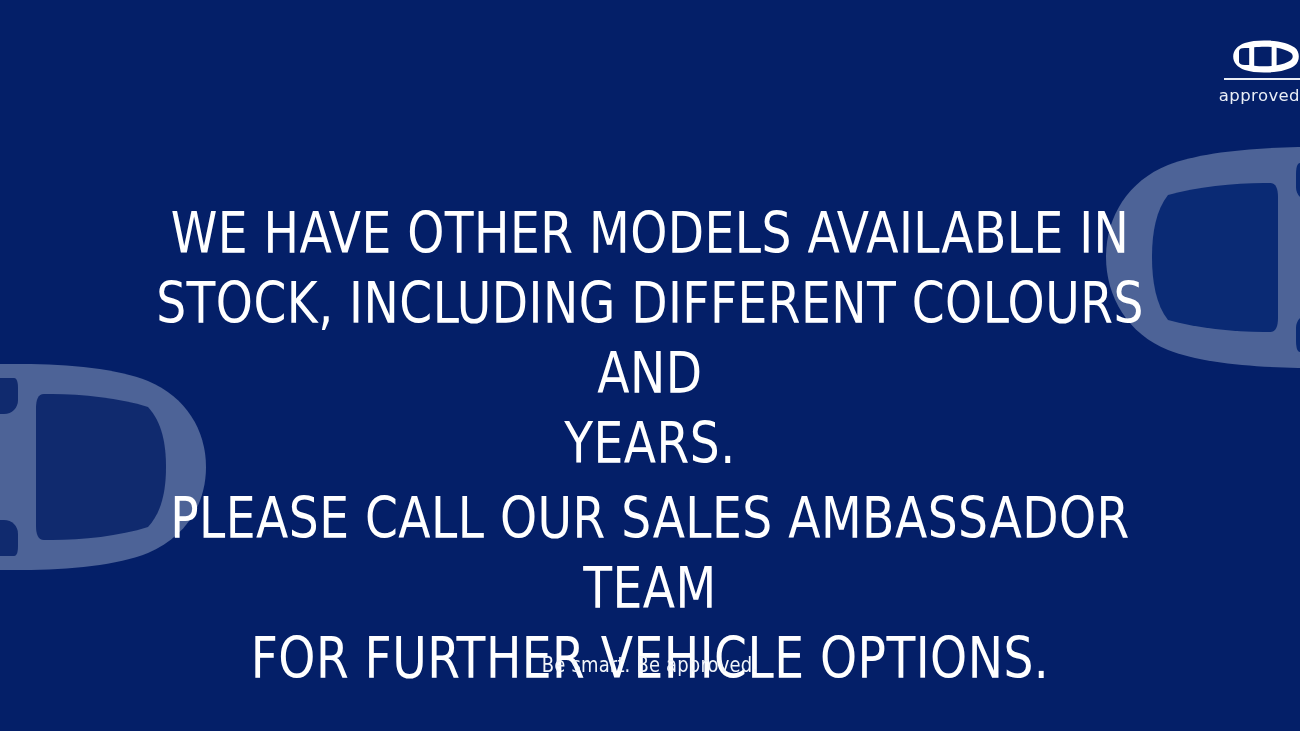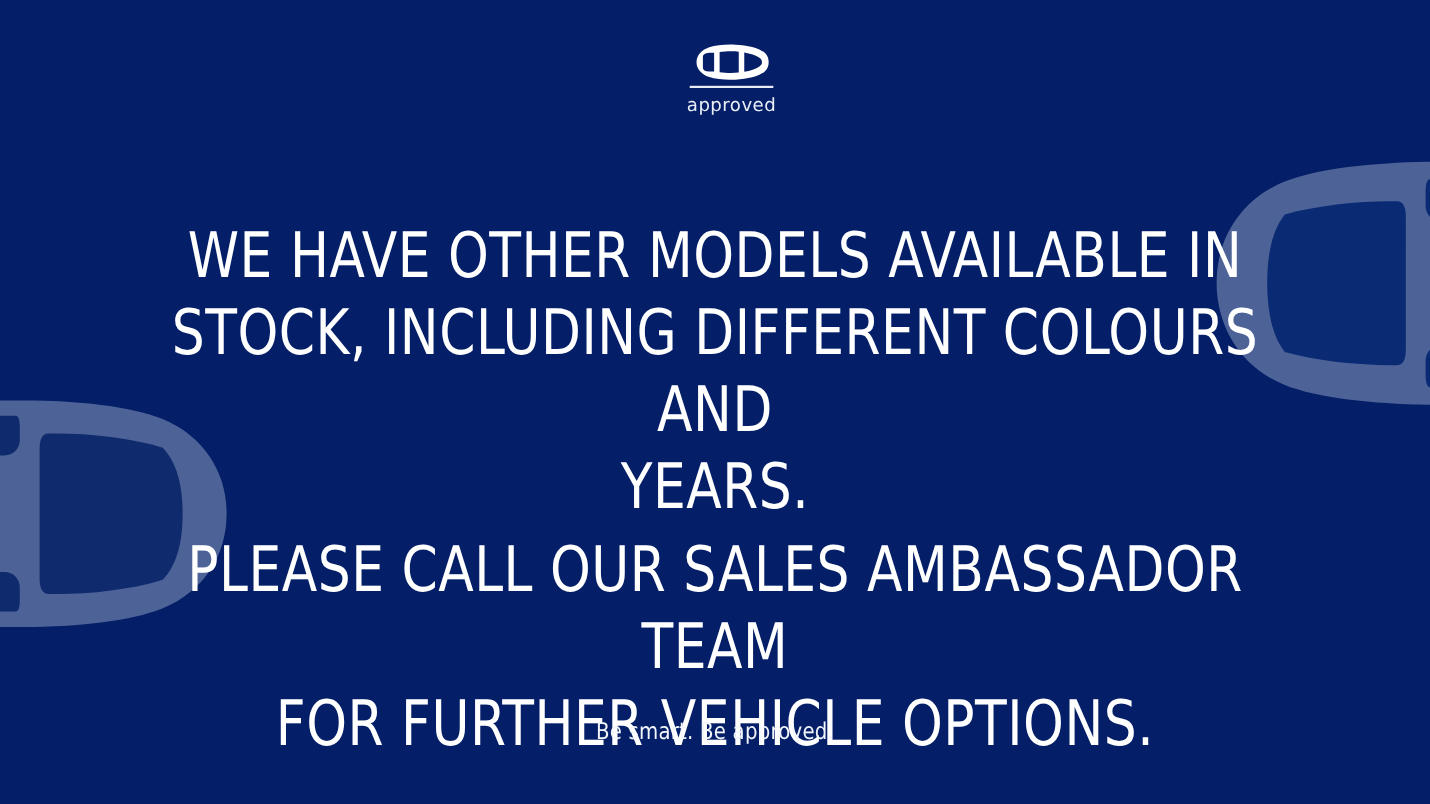--- a/index.html
+++ b/index.html
@@ -39,21 +39,21 @@
   }
 
   
   #logo-block {
     position:absolute;
     top:40px;
     left:0;
     width:1300px;
     display:flex;
     flex-direction:column;
-    align-items:center;
+    align-items:flex-end;
     padding-left:30px;
   }
   #logo-mark {
     width:70px;
     height:33px;
   }
   #logo-rule {
     width:76px;
     height:2px;
     background:#e8edf5;

